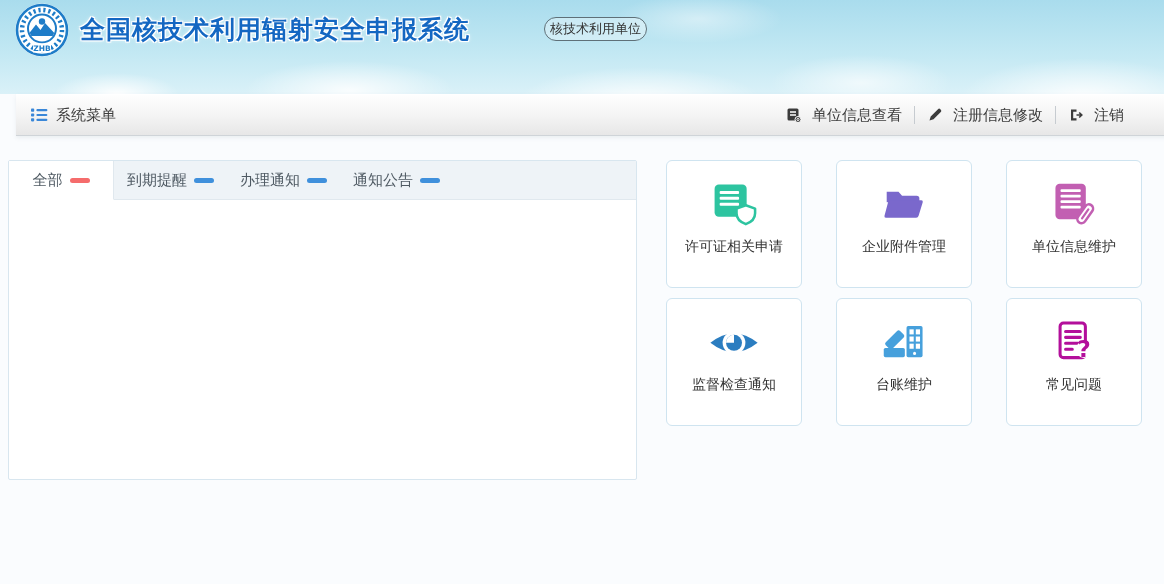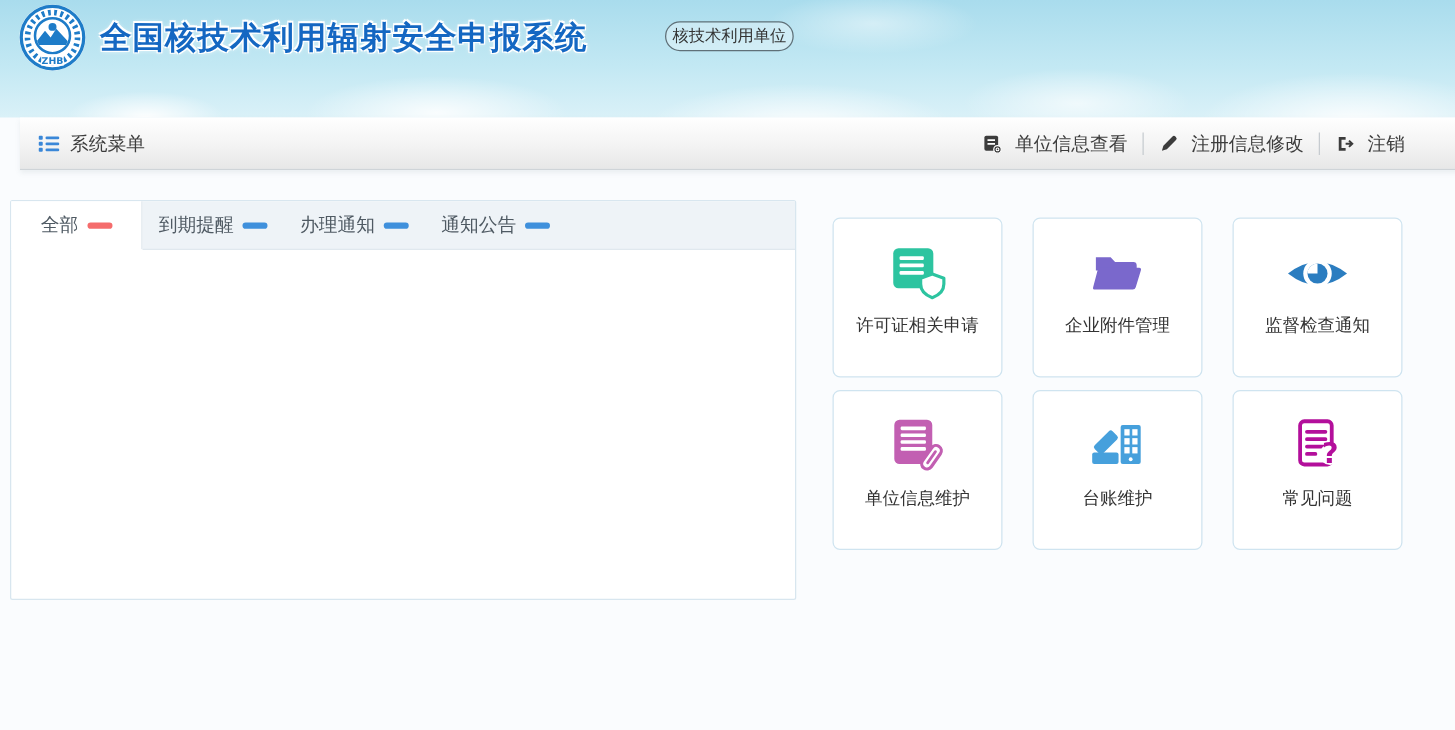--- a/index.html
+++ b/index.html
@@ -13,21 +13,21 @@
       radial-gradient(150px 42px at 30% 96%, rgba(255,255,255,.85), rgba(255,255,255,0) 70%),
       radial-gradient(170px 48px at 55% 108%, rgba(255,255,255,.9), rgba(255,255,255,0) 72%),
       radial-gradient(130px 40px at 74% 88%, rgba(255,255,255,.65), rgba(255,255,255,0) 70%),
       radial-gradient(170px 55px at 93% 104%, rgba(255,255,255,.9), rgba(255,255,255,0) 72%),
       radial-gradient(120px 35px at 60% 20%, rgba(255,255,255,.45), rgba(255,255,255,0) 70%),
       linear-gradient(180deg,#a9dced 0%,#c2e8f3 55%,#daf1f8 100%);}
   .logo{position:absolute;left:14px;top:2px;}
   .app-title{position:absolute;left:80px;top:13px;margin:0;font-size:25px;font-weight:bold;
     letter-spacing:1px;color:#1467c2;
     text-shadow:-1px -1px 0 #fff,1px -1px 0 #fff,-1px 1px 0 #fff,1px 1px 0 #fff,0 0 4px #fff;}
-  .badge{position:absolute;left:532px;top:17px;height:22px;line-height:22px;padding:0 5px;
+  .badge{position:absolute;left:544px;top:17px;height:22px;line-height:22px;padding:0 5px;
     font-size:13px;color:#333;border:1px solid #5f7078;border-radius:12px;
     background:rgba(255,255,255,.32);}
 
   
   .menubar{position:absolute;left:16px;top:94px;width:100%;height:42px;box-sizing:border-box;
     background:linear-gradient(180deg,#fefefe 0%,#f3f3f3 55%,#e7e7e7 100%);
     border-top:1px solid #fff;border-bottom:1px solid #cfd4d8;
     box-shadow:0 2px 4px rgba(120,140,150,.12);
     display:flex;align-items:center;padding:0 14px;font-size:15px;color:#3d3d3d;}
   .menu-left{display:flex;align-items:center;gap:8px;cursor:pointer;}
@@ -44,21 +44,21 @@
     padding:0 13px;cursor:pointer;white-space:nowrap;}
   .tab.active{background:#fff;width:78px;border-right:1px solid #e0e8ee;margin-bottom:-1px;
     border-bottom:1px solid #fff;}
   .dash{display:inline-block;width:20px;height:5px;border-radius:2.5px;margin-left:7px;}
   .dash.red{background:#f56c6c;}
   .dash.blue{background:#3f90dc;}
   .panel-body{height:373px;}
 
   
   .cards{position:absolute;left:666px;top:160px;width:440px;display:grid;
-    grid-template-columns:repeat(3,136px);gap:10px 24px;margin-top:14px;}
+    grid-template-columns:repeat(3,136px);gap:10px 34px;}
   .card{width:136px;height:128px;box-sizing:border-box;background:#fff;border:1px solid #cfe4f0;
     border-radius:6px;display:flex;flex-direction:column;align-items:center;cursor:pointer;}
   .card .iconbox{margin-top:13px;height:60px;display:flex;align-items:center;justify-content:center;}
   .card .label{margin-top:3px;padding:0 4px;font-size:14px;line-height:1.35;color:#333;text-align:center;}
 </style>
 </head>
 <body>
 
 <div class="page">
 
@@ -169,49 +169,49 @@
         <path d="M11.5 17.5 h14 l4.2 4.6 H47 a3.2 3.2 0 0 1 3.2 3.2 V30 H11.5 Z" fill="#7a68cc"></path>
         <path d="M15 27.5 H52.5 a1.8 1.8 0 0 1 1.7 2.3 L49.3 46 a3 3 0 0 1 -2.9 2.2 H10.6 a1.8 1.8 0 0 1 -1.7 -2.3 L13.2 29.7 a3 3 0 0 1 1.8 -2.2 Z" fill="#7a68cc"></path>
       </svg>
         </span>
       <span class="label">企业附件管理</span>
     </div>
 
     <div class="card">
       <span class="iconbox">
           <svg width="54" height="54" viewBox="0 0 64 64">
-        <path d="M4 33 Q32 11 60 33 Q32 55 4 33 Z" fill="#2b7dc0"></path>
-        <circle cx="32" cy="33" r="13.5" fill="#fff"></circle>
-        <circle cx="32" cy="33" r="9.5" fill="#2b7dc0"></circle>
-        <path d="M32 33 L32 23.5 A9.5 9.5 0 0 0 22.5 33 Z" fill="#fff"></path>
-      </svg>
-        </span>
-      <span class="label">监督检查通知</span>
-    </div>
-
-    <div class="card">
-      <span class="iconbox">
-          <svg width="54" height="54" viewBox="0 0 64 64">
         <rect x="10" y="8" width="36" height="42" rx="5" fill="#c25fb2"></rect>
         <rect x="16" y="14.5" width="24" height="3.4" rx="1.2" fill="#fff"></rect>
         <rect x="16" y="21" width="24" height="3.4" rx="1.2" fill="#fff"></rect>
         <rect x="16" y="27.5" width="24" height="3.4" rx="1.2" fill="#fff"></rect>
         <rect x="16" y="34" width="24" height="3.4" rx="1.2" fill="#fff"></rect>
         <g transform="rotate(35 45 44)">
           <rect x="40" y="31" width="10" height="25" rx="5" fill="#fff" stroke="#c25fb2" stroke-width="3"></rect>
           <path d="M45 37 V50" stroke="#c25fb2" stroke-width="2.6" fill="none" stroke-linecap="round"></path>
         </g>
       </svg>
         </span>
       <span class="label">单位信息维护</span>
     </div>
 
     <div class="card">
       <span class="iconbox">
           <svg width="54" height="54" viewBox="0 0 64 64">
+        <path d="M4 33 Q32 11 60 33 Q32 55 4 33 Z" fill="#2b7dc0"></path>
+        <circle cx="32" cy="33" r="13.5" fill="#fff"></circle>
+        <circle cx="32" cy="33" r="9.5" fill="#2b7dc0"></circle>
+        <path d="M32 33 L32 23.5 A9.5 9.5 0 0 0 22.5 33 Z" fill="#fff"></path>
+      </svg>
+        </span>
+      <span class="label">监督检查通知</span>
+    </div>
+
+    <div class="card">
+      <span class="iconbox">
+          <svg width="54" height="54" viewBox="0 0 64 64">
         <g fill="#46a0dc">
           <rect x="9" y="24" width="24" height="11" rx="2.5" transform="rotate(-45 21 29.5)"></rect>
           <rect x="8" y="39" width="25" height="11" rx="2"></rect>
           <rect x="35" y="13" width="19" height="37" rx="2"></rect>
         </g>
         <g fill="#fff">
           <rect x="38.5" y="17" width="5" height="6"></rect>
               <rect x="46" y="17" width="5" height="6"></rect>
           <rect x="38.5" y="25.5" width="5" height="6"></rect>
               <rect x="46" y="25.5" width="5" height="6"></rect>

